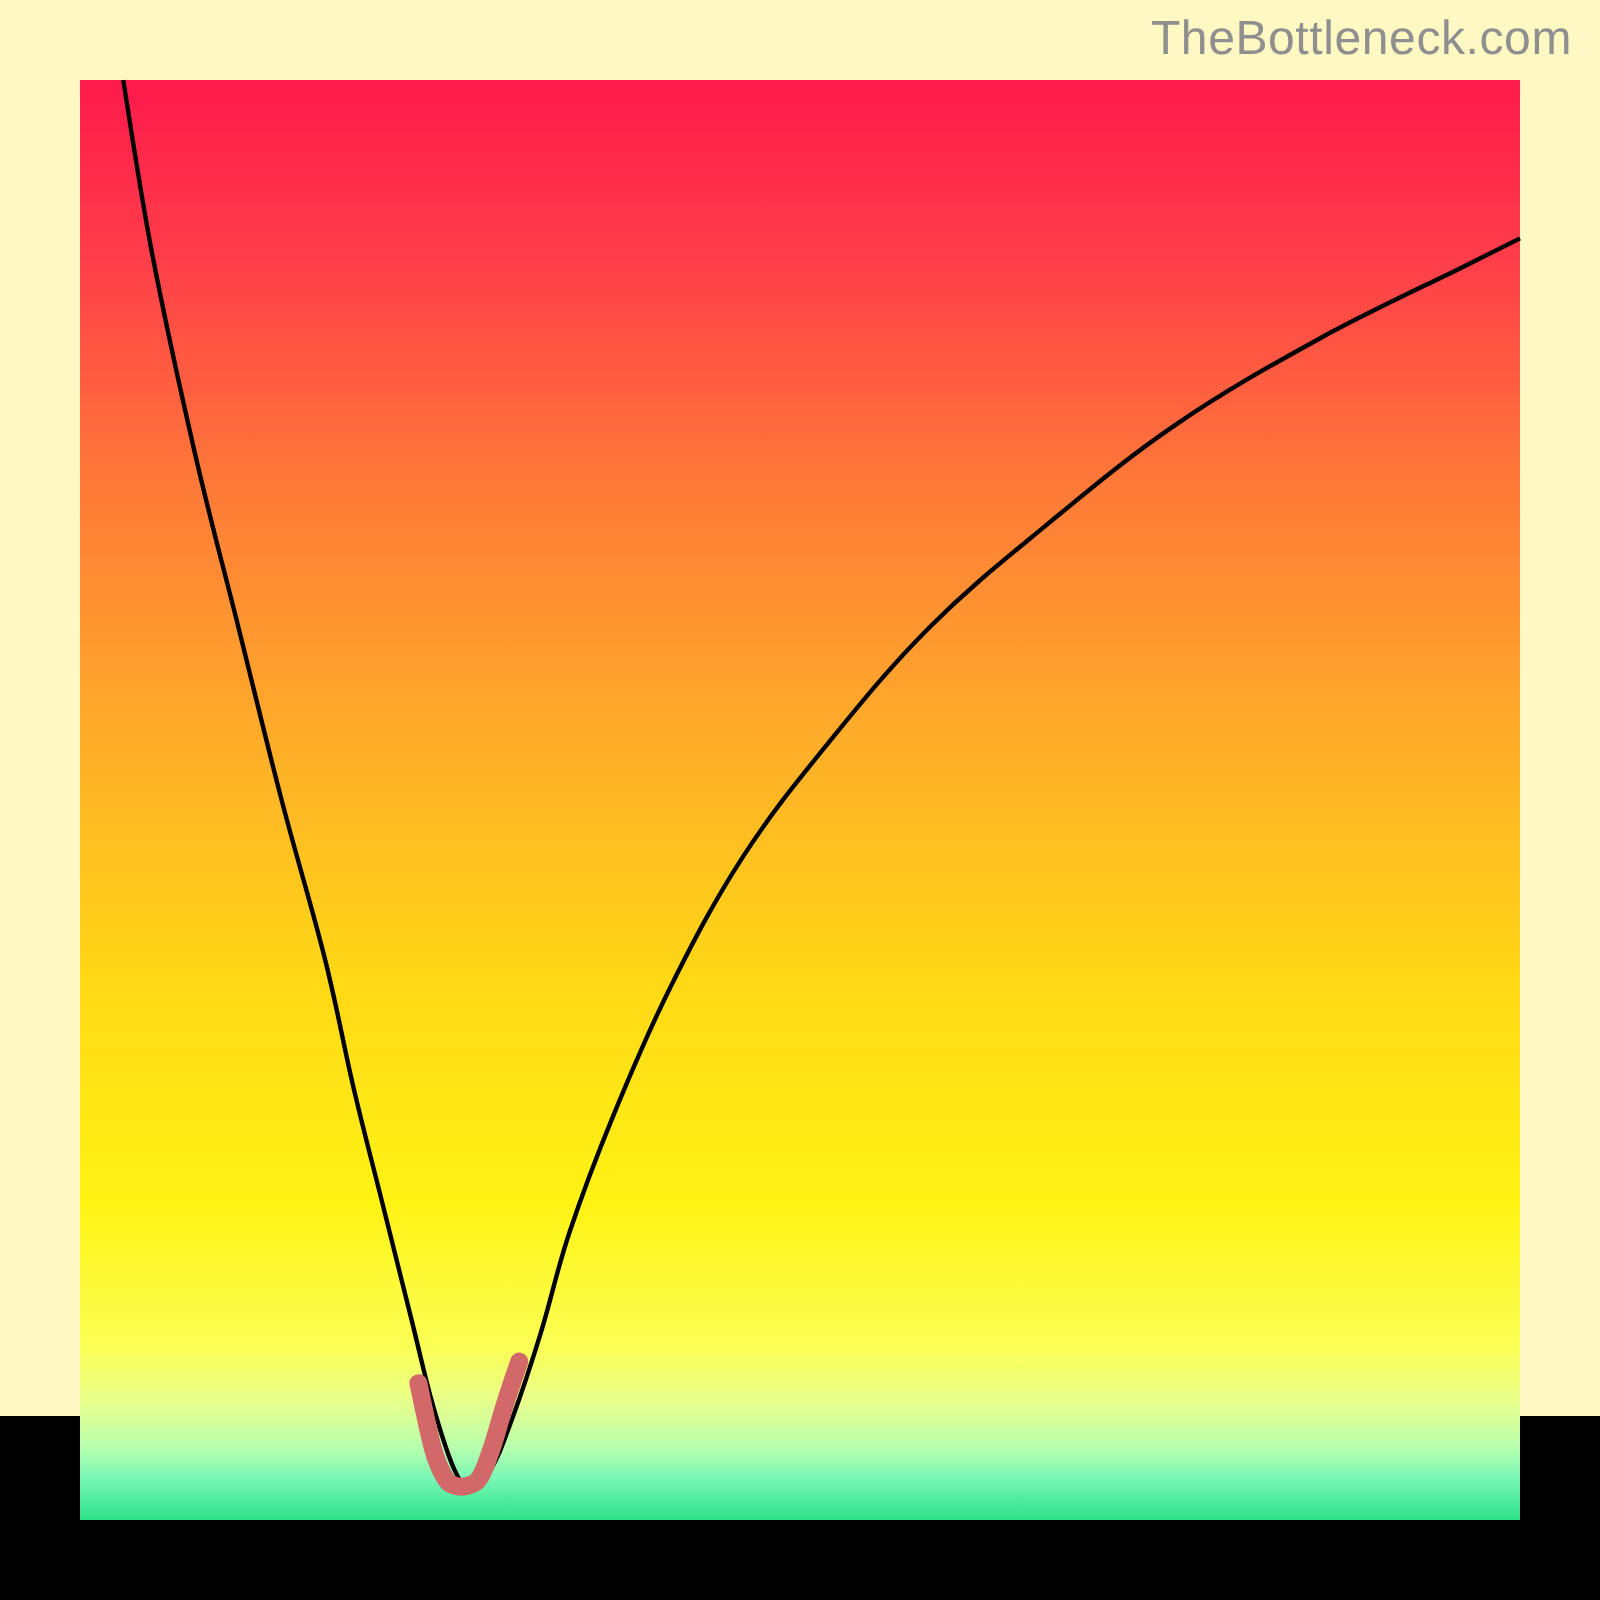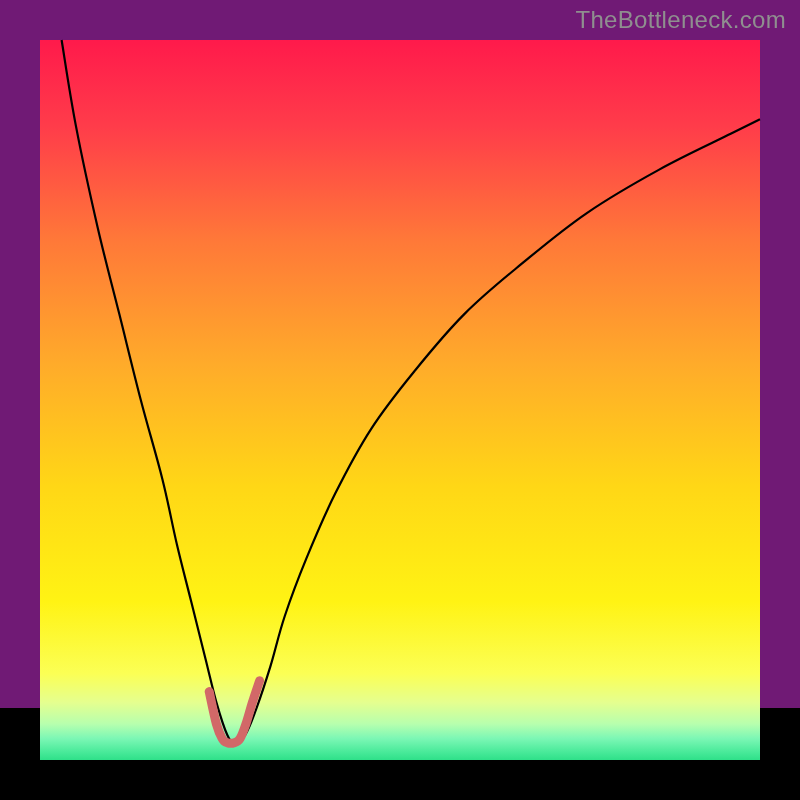--- a/index.html
+++ b/index.html
@@ -9,21 +9,21 @@
     height: 800px;
     background: #000000;
     overflow: hidden;
   }
   .frame {
     position: absolute;
     left: 0;
     top: 0;
     width: 800px;
     height: 708px;
-    background: #701a75;
+    background: #fef9c3;
   }
   .plot-area {
     position: absolute;
     left: 40px;
     top: 40px;
     width: 720px;
     height: 720px;
     
   }
   .watermark {

